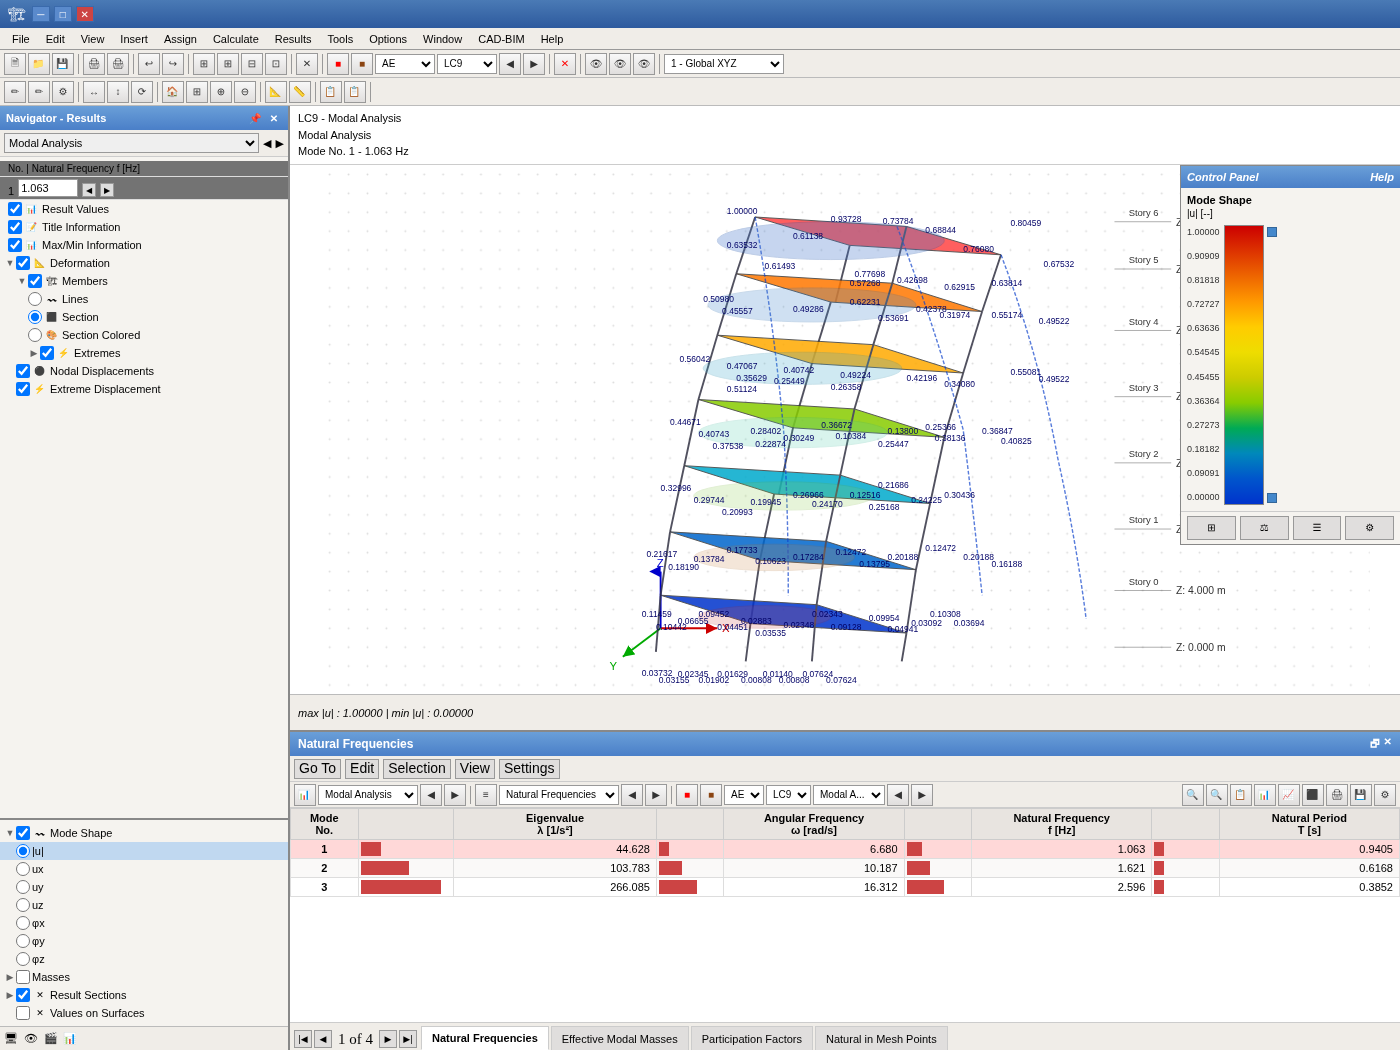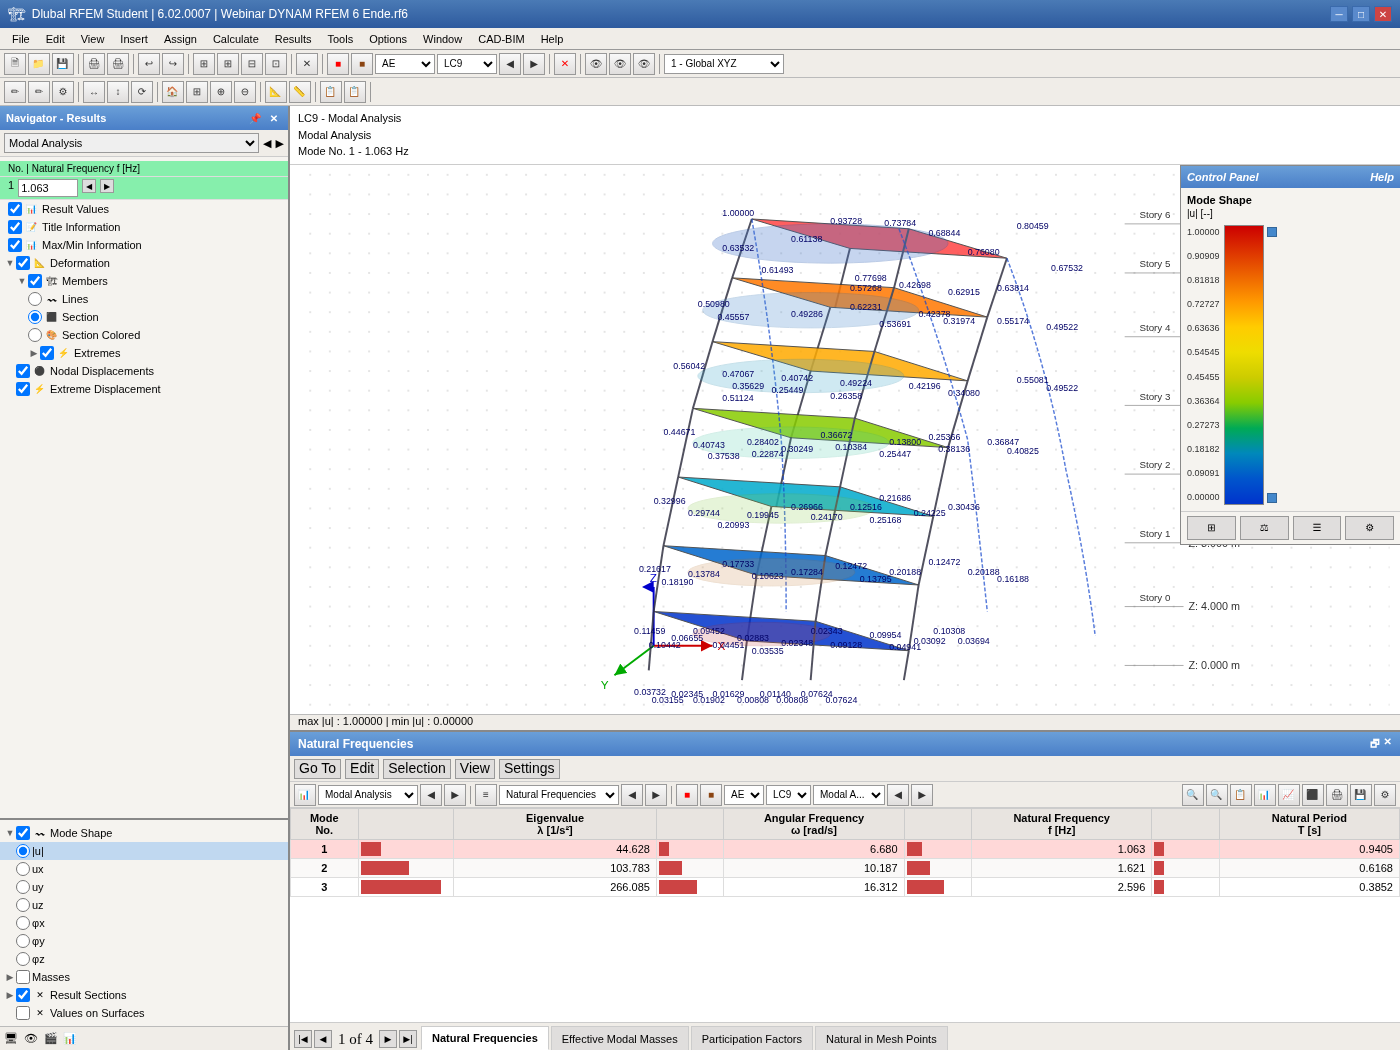--- a/index.html
+++ b/index.html
@@ -104,21 +104,21 @@
     }
     .tree-item.selected { background: #c0d8f0; }
     .tree-indent { display: inline-block; }
     .tree-expand { width: 12px; text-align: center; font-size: 9px; color: #666; }
     .tree-check { width: 14px; height: 14px; margin-right: 2px; }
     .tree-icon { width: 16px; height: 16px; margin-right: 2px; display: inline-flex; align-items: center; justify-content: center; font-size: 9px; }
     .tree-label { flex: 1; }
 
     
     .nav-num-row {
-      display: flex; align-items: flex-start; padding: 2px 8px; gap: 4px; background: #86efac; border-bottom: 1px solid #ddd;
+      display: flex; align-items: flex-end; padding: 2px 8px; gap: 4px; background: #737373; border-bottom: 1px solid #ddd;
     }
     .nav-num-row input { width: 60px; height: 18px; border: 1px solid #999; font-size: 11px; padding: 0 2px; }
     .nav-num-row .arr-btn { width: 14px; height: 14px; background: #ddd; border: 1px solid #999; font-size: 8px; display: flex; align-items: center; justify-content: center; cursor: pointer; }
 
     
     #nav-bottom {
       border-top: 2px solid #888;
       padding: 4px 0;
     }
 
@@ -147,24 +147,25 @@
     #scene {
       flex: 1;
       background: white;
       position: relative;
       overflow: hidden;
     }
 
     
     #scene-status {
       background: #f0ede8;
-      height: 16px;
+      height: 36px;
       border-top: 1px solid #bbb;
-      display: flex; padding: 0 8px;
+      display: flex; align-items: center; padding: 0 8px;
       font-size: 11px;
+      font-style: italic;
     }
 
     
     #control-panel {
       position: absolute;
       top: 0; right: 0;
       width: 220px;
       background: #f5f3ef;
       border: 1px solid #888;
       border-right: none;
@@ -251,21 +252,20 @@
     .bp-nav-btn { width: 18px; height: 18px; background: #e0dedd; border: 1px solid #999; font-size: 9px; display: flex; align-items: center; justify-content: center; cursor: pointer; }
 
     
     #building-svg { width: 100%; height: 100%; }
   </style>
 </head>
 <body>
 
 <div id="titlebar">
   <span style="margin-right:6px; font-size:14px;">🏗</span>
-  <span class="title">Dlubal RFEM Student | 6.02.0007 | Webinar DYNAM RFEM 6 Ende.rf6</span>
   <div class="win-btns">
     <div class="win-btn">─</div>
     <div class="win-btn">□</div>
     <div class="win-btn" style="background:#c44;">✕</div>
   </div>
 </div>
 
 <div id="menubar">
   <span>File</span>
   <span>Edit</span>

